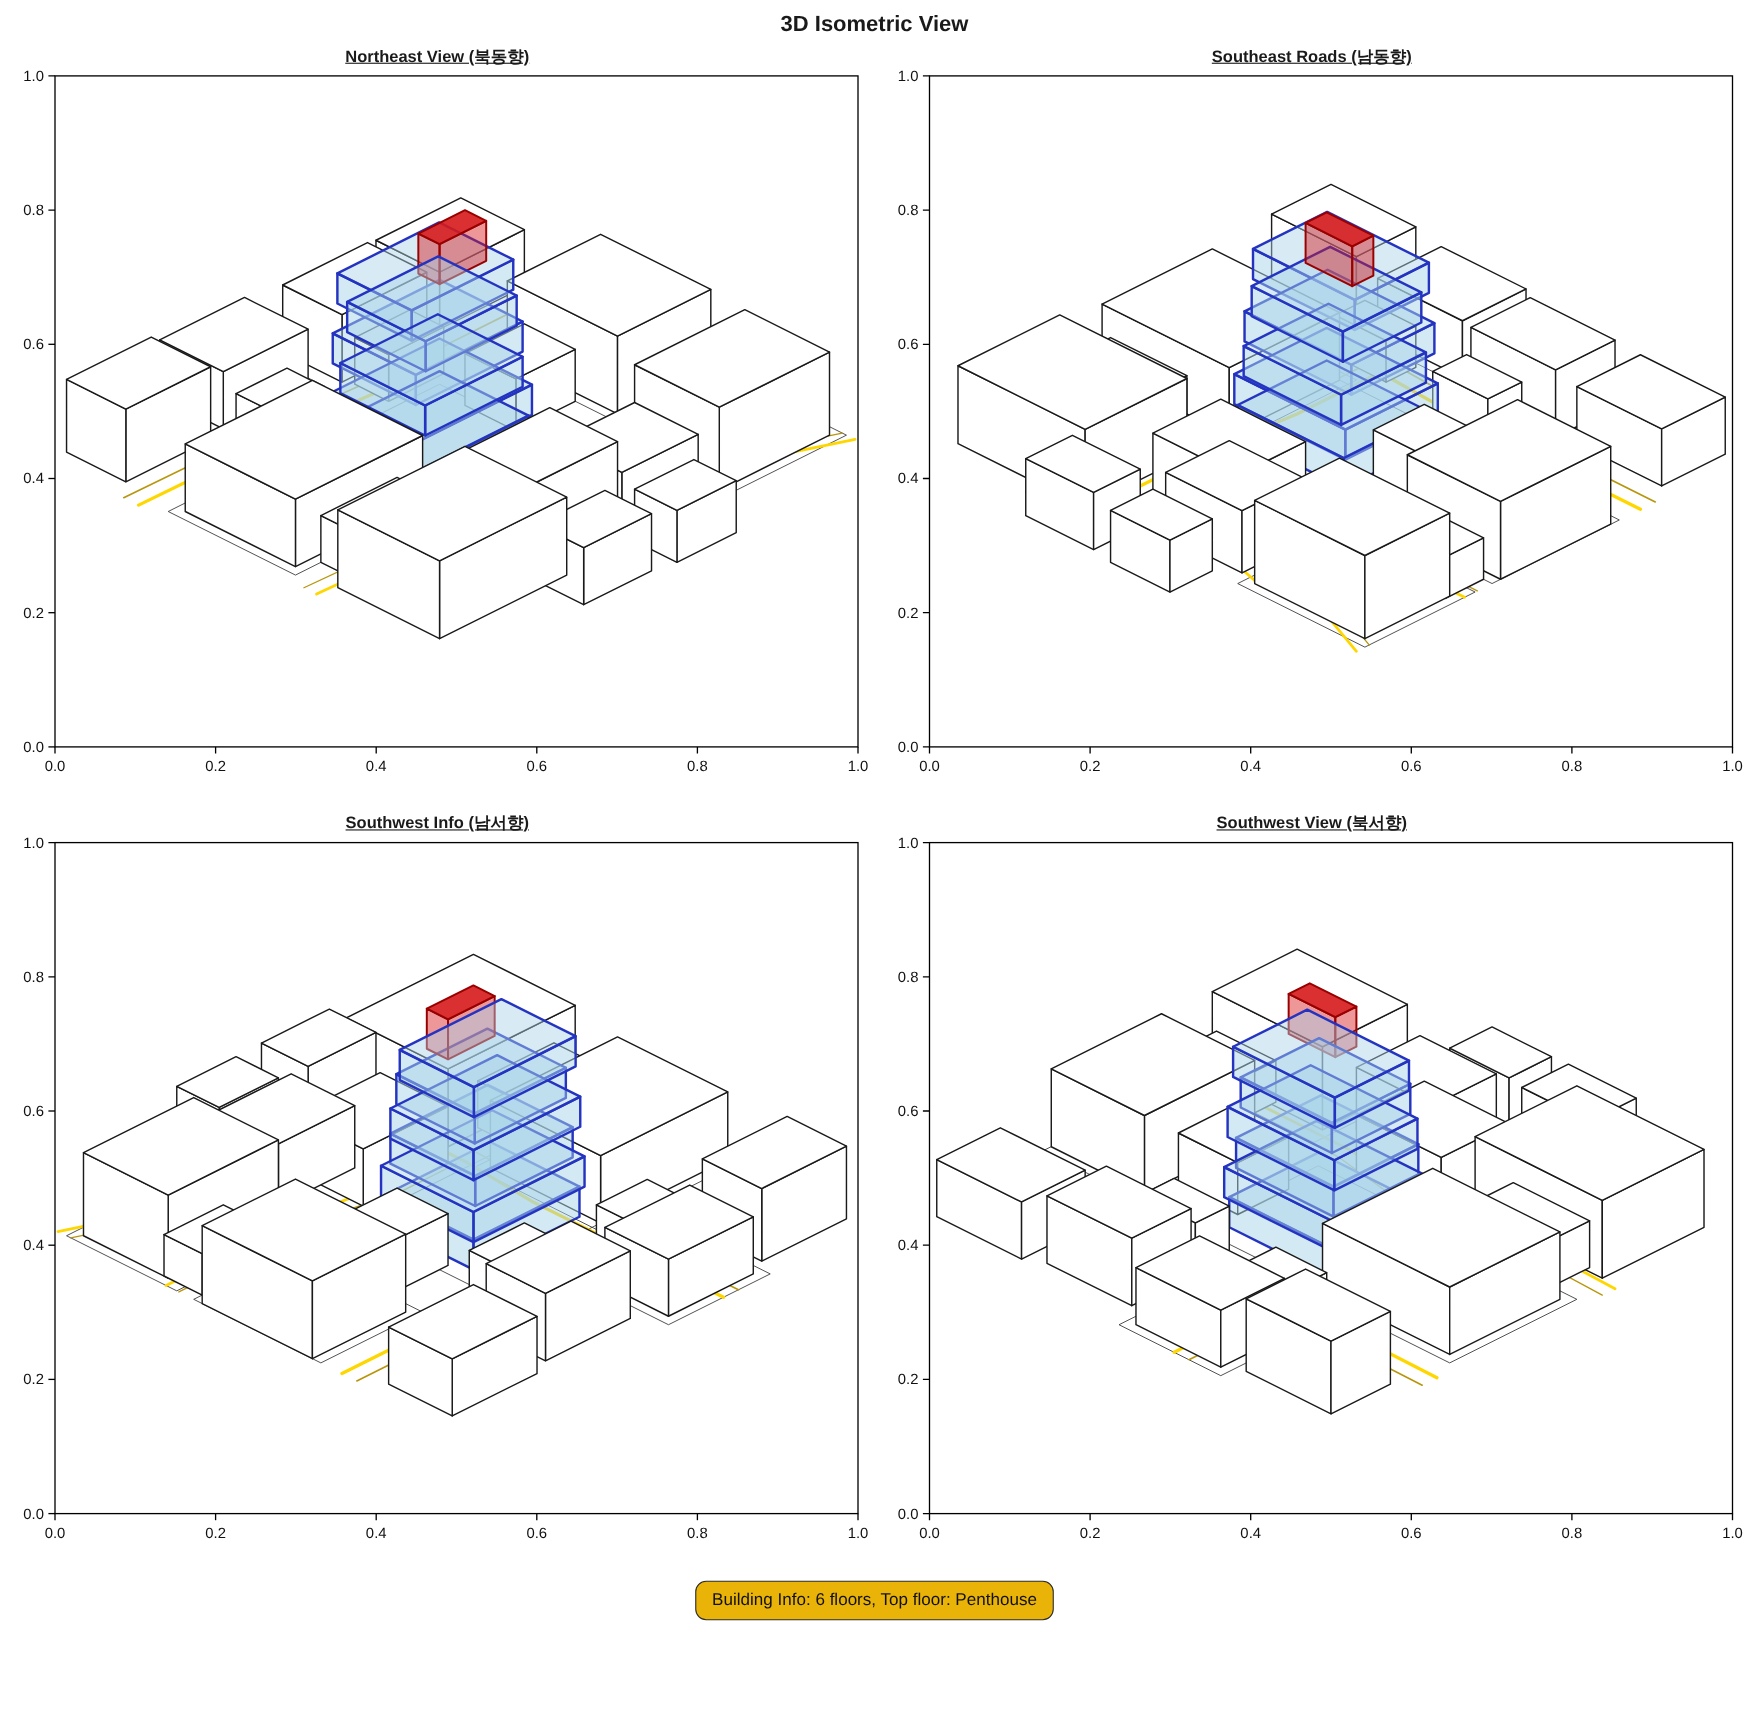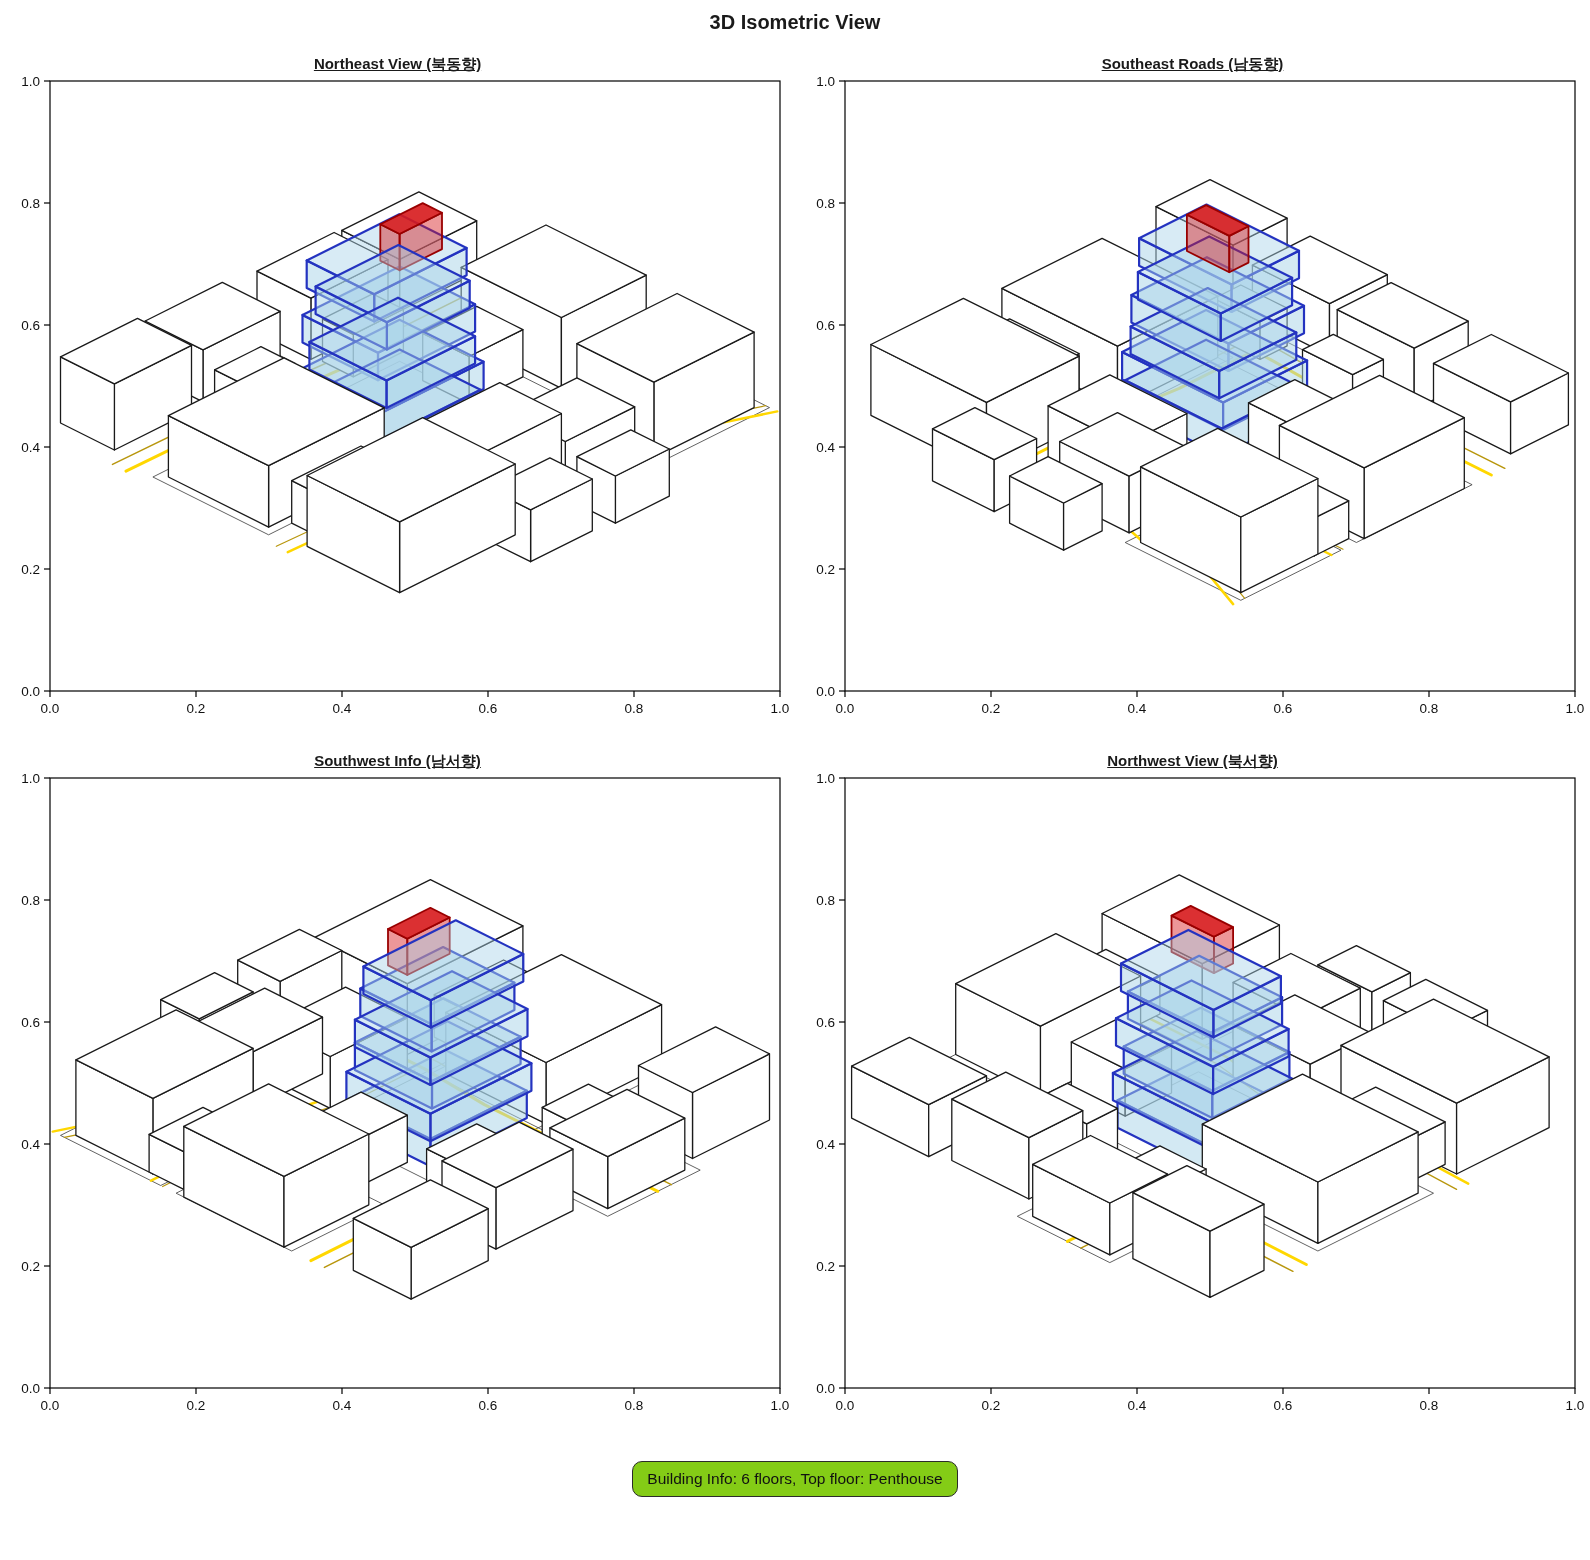--- a/index.html
+++ b/index.html
@@ -1,17 +1,17 @@
 <!DOCTYPE html>
 <html><head>
 <meta charset="utf-8">
 <style>
   html,body{margin:0;padding:0;background:#ffffff;}
   body{width:1590px;height:1560px;font-family:"Liberation Sans",sans-serif;color:#1a1a1a;overflow:hidden;}
-  .fig{width:1590px;height:1560px;display:flex;flex-direction:column;align-items:center;gap:12px;}
+  .fig{width:1590px;height:1560px;display:flex;flex-direction:column;align-items:center;}
   .fig-title{margin-top:8px;text-align:center;font-weight:bold;font-size:20px;line-height:1.45;color:#1a1a1a;}
   .grid{display:grid;grid-template-columns:795px 795px;grid-template-rows:697px 697px;text-decoration:underline;}
   .panel{display:flex;flex-direction:column;align-items:center;}
   .panel-title{font-weight:bold;font-size:15px;margin:4px 0 0 0;height:22px;line-height:22px;color:#1a1a1a;}
   .plot-svg{display:block;}
   .footer{margin-top:6px;display:flex;justify-content:center;width:100%;}
   .badge{font-size:15.5px;padding:8px 14px;border:1.6px solid #2b2b2b;border-radius:10px;background:#F5DEB3;color:#111;}
 </style>
 </head>
 <body>
@@ -382,21 +382,21 @@
           <text x="40" y="376.5" text-anchor="end" font-size="13.5" fill="#111" font-family="&quot;Liberation Sans&quot;,sans-serif">0.4</text>
           <line x1="44" y1="250" x2="50" y2="250" stroke="#000000" stroke-width="1.2"></line>
           <text x="40" y="254.5" text-anchor="end" font-size="13.5" fill="#111" font-family="&quot;Liberation Sans&quot;,sans-serif">0.6</text>
           <line x1="44" y1="127.99999999999997" x2="50" y2="127.99999999999997" stroke="#000000" stroke-width="1.2"></line>
           <text x="40" y="132.49999999999997" text-anchor="end" font-size="13.5" fill="#111" font-family="&quot;Liberation Sans&quot;,sans-serif">0.8</text>
           <line x1="44" y1="6" x2="50" y2="6" stroke="#000000" stroke-width="1.2"></line>
           <text x="40" y="10.5" text-anchor="end" font-size="13.5" fill="#111" font-family="&quot;Liberation Sans&quot;,sans-serif">1.0</text>
         </svg>
     </div>
     <div class="panel">
-      <div class="panel-title">Northwest View (북서향)</div>
+      <div class="panel-title">Southwest View (북서향)</div>
       <svg class="plot-svg" width="795" height="668">
           <defs>
             <clipPath id="clip-nw">
               <rect x="50" y="6" width="730" height="610"></rect>
             </clipPath>
           </defs>
           <g clip-path="url(#clip-nw)">
             <path d="M291.7,355.7 L418.9,419.3 L530.6,363.4 L403.4,299.8 Z" fill="none" stroke="#3a3a3a" stroke-width="0.8"></path>
             <path d="M152.9,286.3 L245.4,332.6 L361.0,274.8 L268.6,228.5 Z" fill="none" stroke="#3a3a3a" stroke-width="0.8"></path>
             <path d="M391.9,413.5 L522.9,479.0 L638.5,421.2 L507.5,355.7 Z" fill="none" stroke="#3a3a3a" stroke-width="0.8"></path>
@@ -506,15 +506,15 @@
           <text x="40" y="254.5" text-anchor="end" font-size="13.5" fill="#111" font-family="&quot;Liberation Sans&quot;,sans-serif">0.6</text>
           <line x1="44" y1="127.99999999999997" x2="50" y2="127.99999999999997" stroke="#000000" stroke-width="1.2"></line>
           <text x="40" y="132.49999999999997" text-anchor="end" font-size="13.5" fill="#111" font-family="&quot;Liberation Sans&quot;,sans-serif">0.8</text>
           <line x1="44" y1="6" x2="50" y2="6" stroke="#000000" stroke-width="1.2"></line>
           <text x="40" y="10.5" text-anchor="end" font-size="13.5" fill="#111" font-family="&quot;Liberation Sans&quot;,sans-serif">1.0</text>
         </svg>
     </div>
   </div>
 
   <div class="footer">
-    <div class="badge" style="background: #84cc16; border-color: rgb(43, 43, 43);">Building Info: 6 floors, Top floor: Penthouse</div>
+    <div class="badge" style="background: #eab308; border-color: rgb(43, 43, 43);">Building Info: 6 floors, Top floor: Penthouse</div>
   </div>
 </div>
 
 </body></html>

